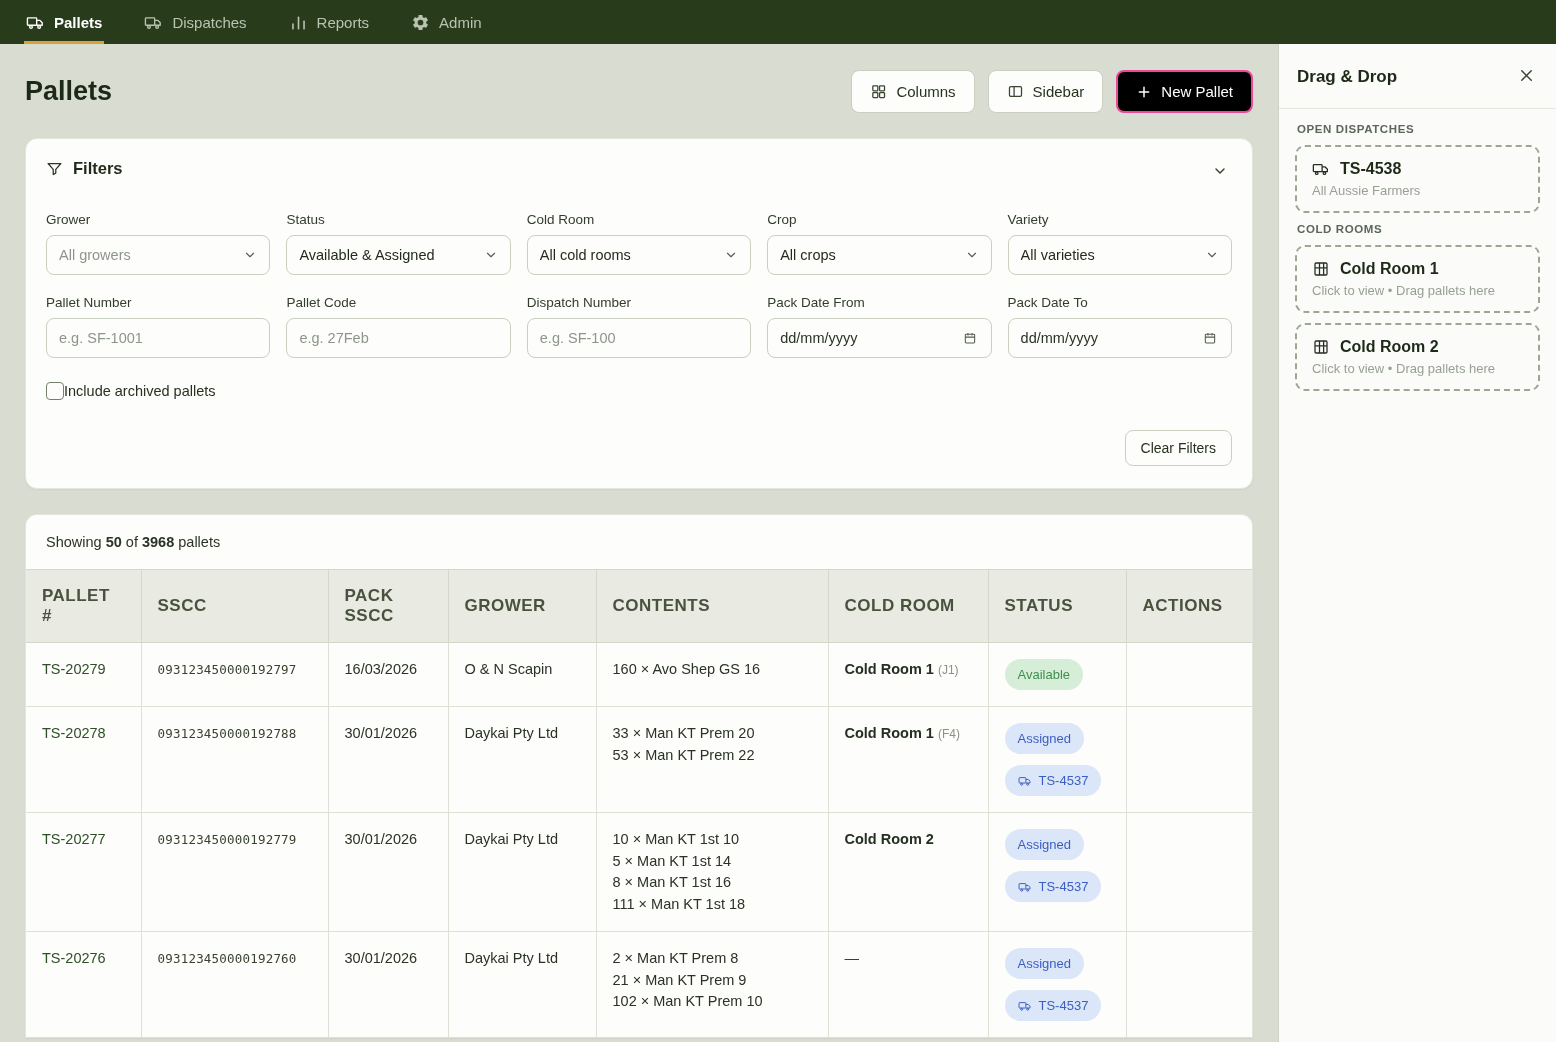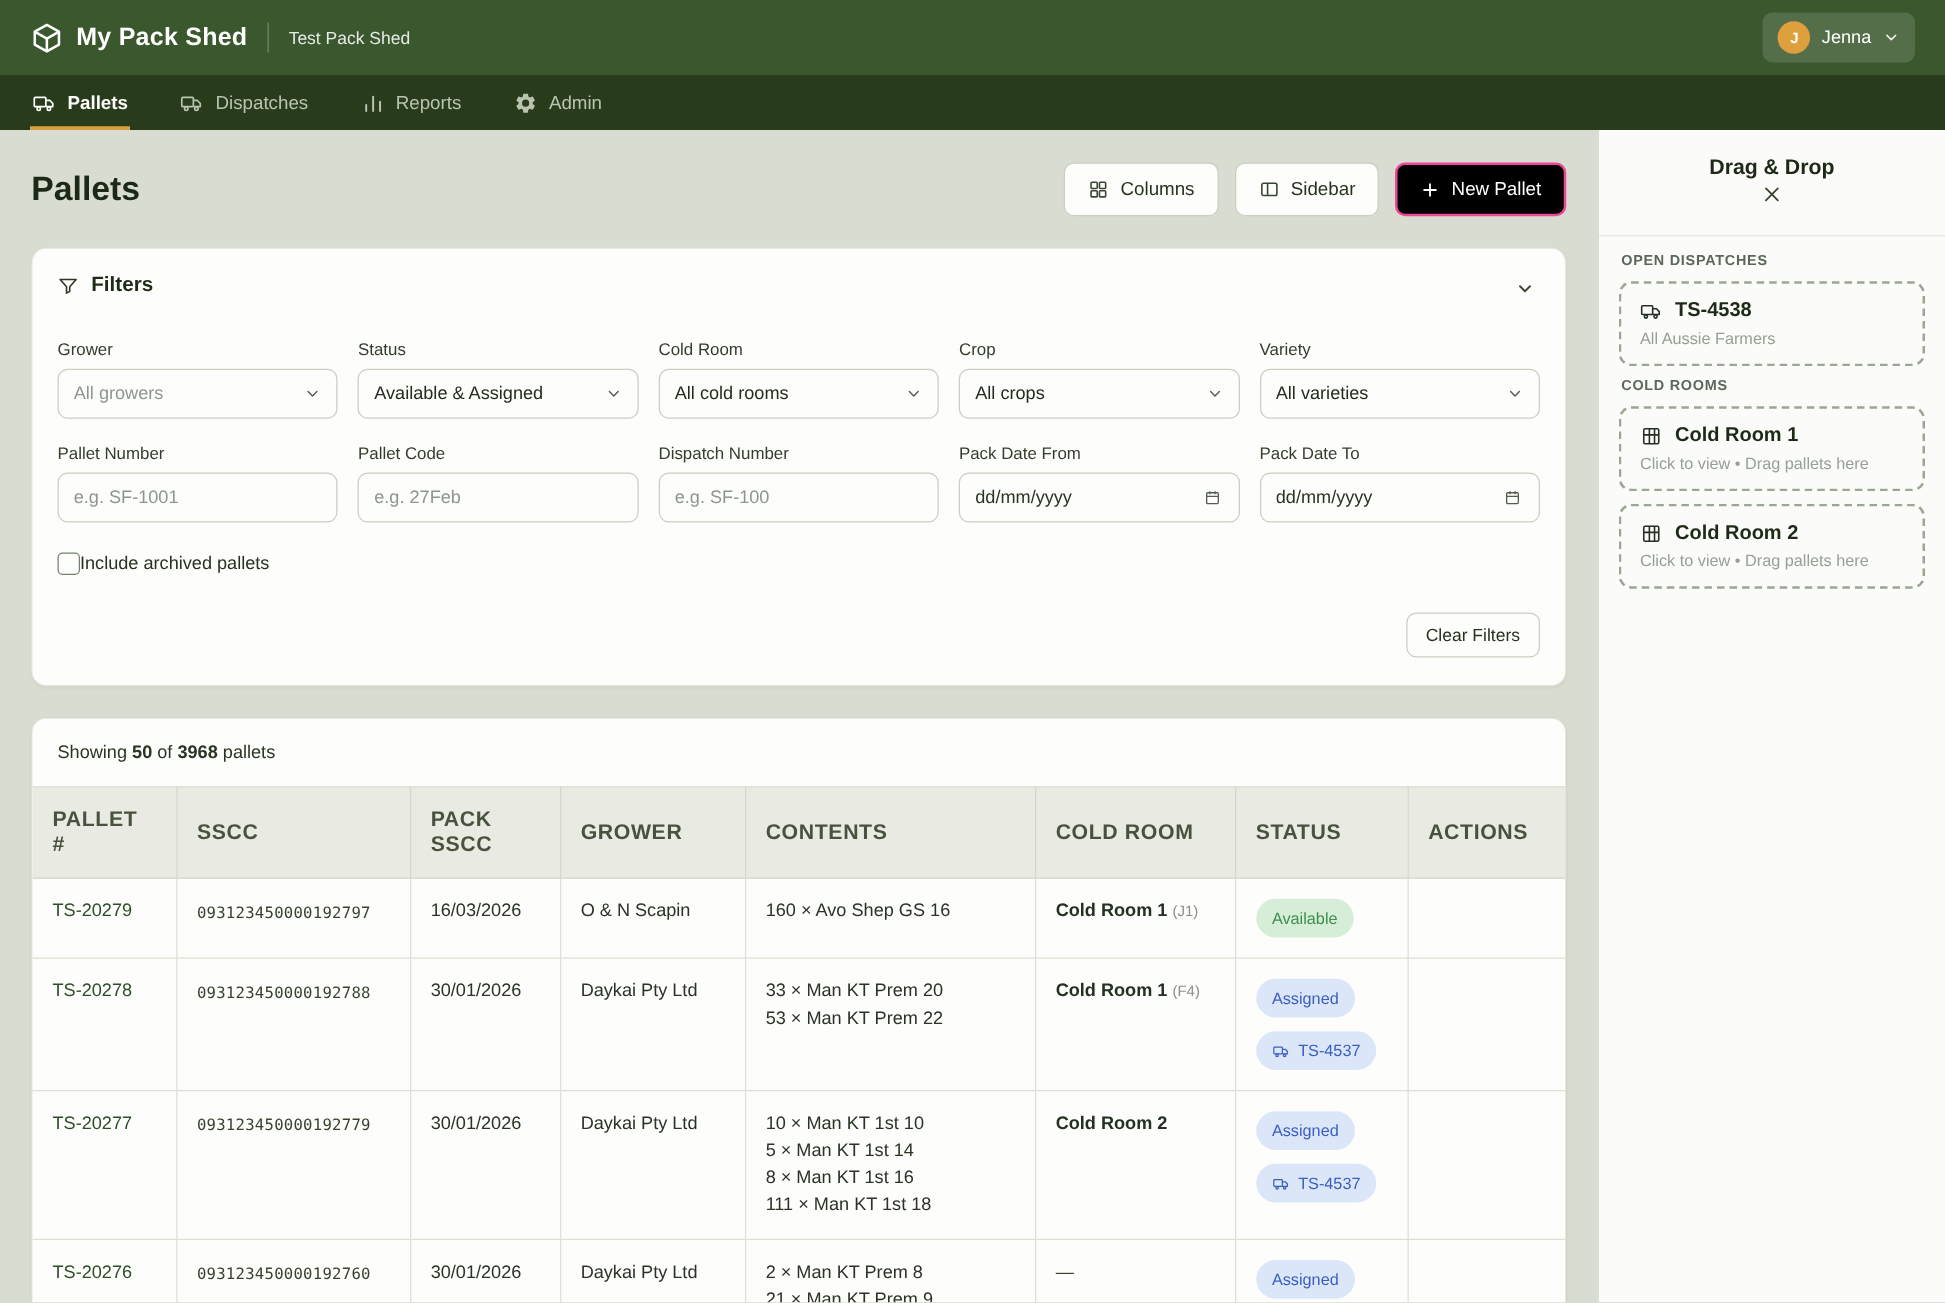--- a/index.html
+++ b/index.html
@@ -80,59 +80,39 @@
   .cr-dash { color:#39422f; }
   .pill { display:inline-block; font-size:13px; font-weight:500; border-radius:999px; padding:5px 13px; }
   .pill.available { background:#d6eed8; color:#3e8f4e; }
   .pill.assigned { background:#dbe7f9; color:#3c5ec1; }
   .dispatch-badge { display:inline-flex; align-items:center; gap:7px; background:#dbe7f9; color:#3c5ec1; font-size:13px; font-weight:500; border-radius:999px; padding:5px 13px; margin-top:11px; cursor:pointer; }
   .dispatch-badge svg { width:14px; height:14px; stroke:#3c5ec1; }
   .contents-line { line-height:21.5px; }
 
   
   .side-panel { width:278px; flex:0 0 auto; background:#fbfcf9; border-left:1px solid #cdd2c5; display:flex; flex-direction:column; }
-  .sp-head { display:flex; align-items:center; justify-content:space-between; padding:20px 18px 18px 18px; border-bottom:1px solid #e4e7dd;flex-direction:column; }
+  .sp-head { display:flex; align-items:center; justify-content:space-between; padding:20px 18px 18px 18px; border-bottom:1px solid #e4e7dd; }
   .sp-title { font-size:17px; font-weight:bold; color:#1d2917; }
   .sp-close { background:none; border:none; cursor:pointer; padding:2px; }
   .sp-close svg { width:19px; height:19px; stroke:#39432f; }
   .sp-body { padding:6px 16px; }
   .sp-section-label { font-size:11.5px; font-weight:bold; letter-spacing:.6px; color:#5c665a; margin:8px 2px 10px 2px; }
   .drop-card { border:2px dashed #9ba792; border-radius:10px; padding:13px 15px; margin-bottom:10px; cursor:pointer; background:#fbfcf9; }
   .drop-card .dc-title-row { display:flex; align-items:center; gap:10px; }
   .dc-title { font-size:16px; font-weight:600; color:#1e2a18; }
   .dc-sub { font-size:13px; color:#98a095; margin-top:5px; }
   .dc-title-row svg { width:18px; height:18px; }
   .icon-blue { stroke:#3c5ec1; }
   .icon-green { stroke:#3c5a2c; }
 </style>
 </head>
 <body>
 
 <div class="app">
 
-  <div class="topbar">
-    <div class="logo-wrap">
-      <svg viewBox="0 0 24 24" fill="none" stroke="#fff" stroke-width="1.8" stroke-linejoin="round">
-          <path d="M12 2.6l8.6 4.8v9.2L12 21.4l-8.6-4.8V7.4L12 2.6z"></path>
-          <path d="M3.6 7.6L12 12.3l8.4-4.7"></path>
-          <path d="M12 12.3v9"></path>
-        </svg>
-      <span class="brand">My Pack Shed</span>
-    </div>
-    <div class="brand-divider"></div>
-    <span class="workspace">Test Pack Shed</span>
-    <div class="topbar-spacer"></div>
-    <button class="user-chip">
-      <span class="avatar">J</span>
-      <span class="user-name">Jenna</span>
-      <svg viewBox="0 0 24 24" fill="none" stroke-width="2.2" stroke-linecap="round" stroke-linejoin="round">
-          <path d="M6 9l6 6 6-6"></path>
-        </svg>
-    </button>
-  </div>
 
   <div class="navbar">
       <div class="nav-tab active">
         <span style="display: flex;">
           <svg viewBox="0 0 24 24" fill="none" stroke="currentColor" stroke-width="1.7" stroke-linejoin="round">
             <rect x="1.8" y="6.2" width="11.7" height="9.3" rx="1"></rect>
             <path d="M13.5 9.3h4.1l2.9 3.1v3.1h-7"></path>
             <circle cx="6.3" cy="17.6" r="1.7"></circle>
             <circle cx="16.6" cy="17.6" r="1.7"></circle>
           </svg>

